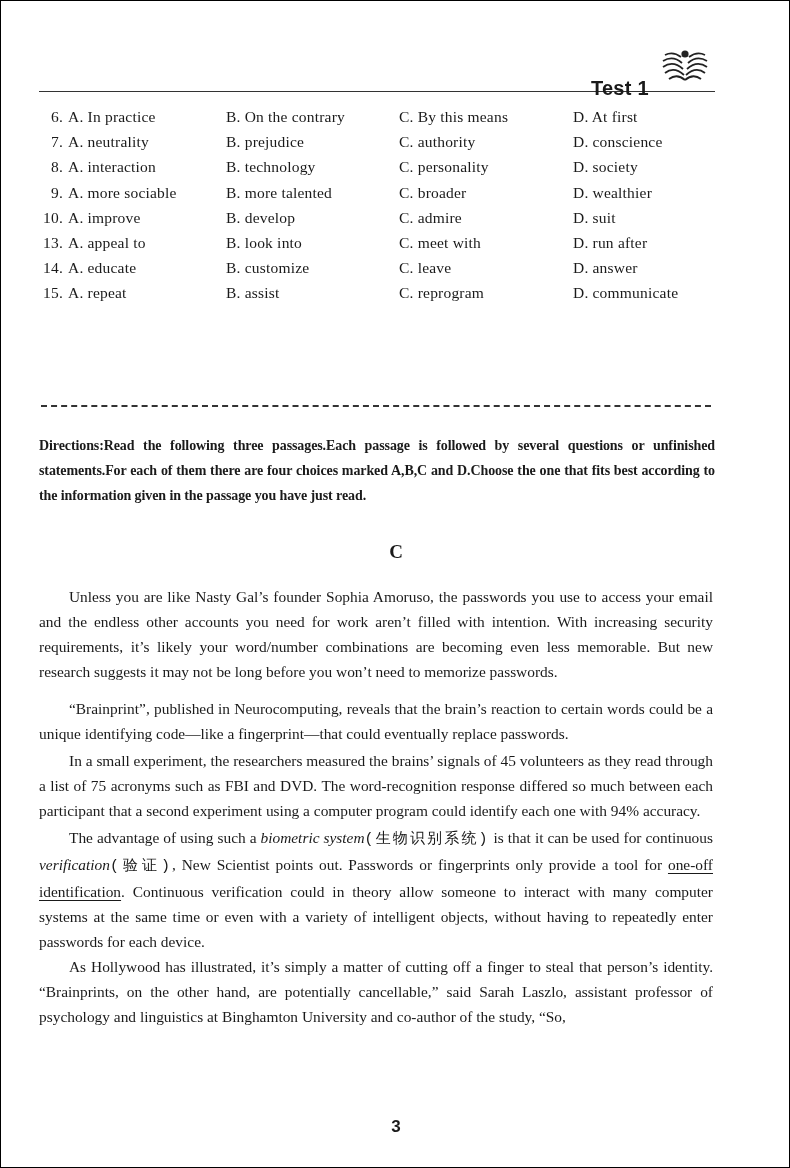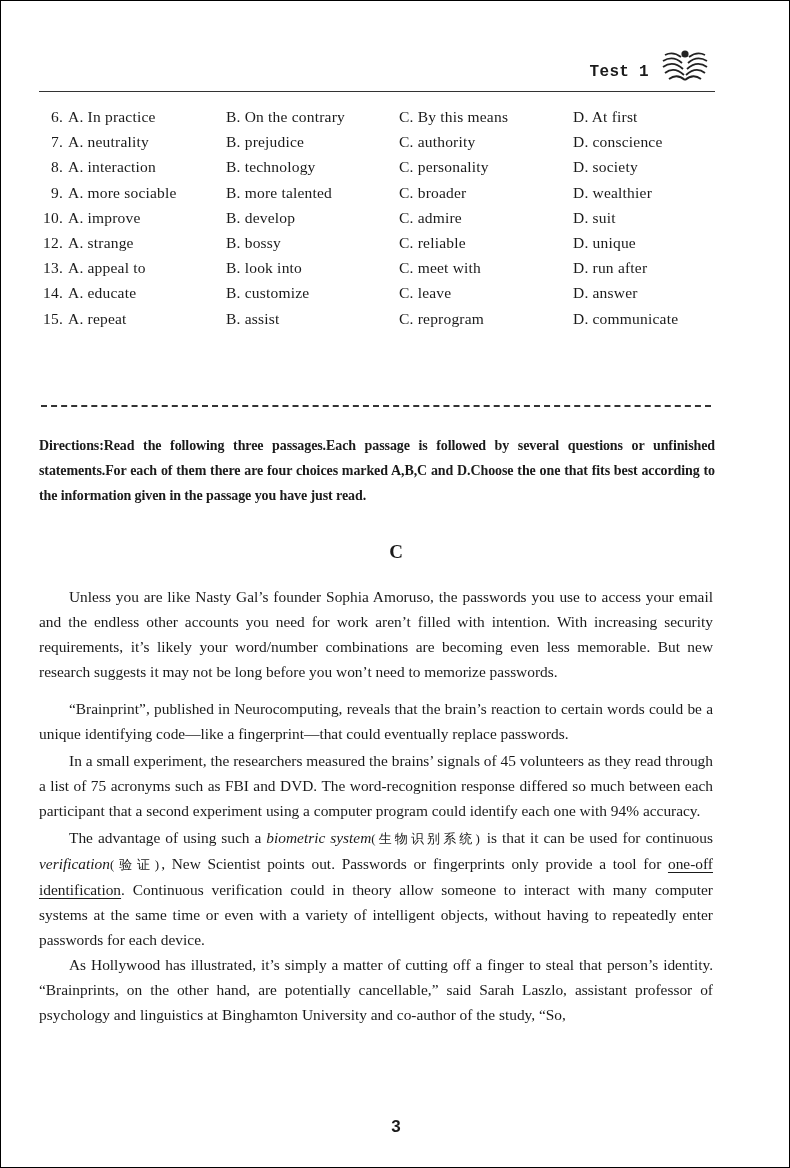--- a/index.html
+++ b/index.html
@@ -27,24 +27,24 @@
       position: absolute;
       left: 38px;
       top: 44px;
       width: 676px;
       height: 46px;
       border-bottom: 1px solid #333;
     }
     .header-title {
       position: absolute;
       right: 66px;
-      top: 18px;
-      font-family: Liberation Mono, monospace;
-      font-weight: bold;
-      font-size: 16px;
+      top: 32px;
+      font-family: Liberation Sans, sans-serif;
+      font-weight: bold;
+      font-size: 20px;
       letter-spacing: 0.3px;
     }
     .header-logo {
       position: absolute;
       right: 4px;
       top: 2px;
       width: 52px;
       height: 38px;
     }
     .options {
@@ -113,22 +113,22 @@
       margin: 0;
       text-indent: 30px;
       text-align: justify;
     }
     .passage p.p2 { margin-top: 12px; }
     .passage p.p3 { margin-top: 2px; }
     .passage p.p4 { margin-top: 2px; }
     .passage p.p5 { margin-top: 2px; }
     .passage p.p6 { margin-top: 0; }
     .cn {
-      font-family: Liberation Serif, serif;
-      font-size: 13px;
+      font-family: Liberation Mono, monospace;
+      font-size: 15px;
       letter-spacing: 2px;
     }
     .ul {
       text-decoration: underline;
       text-underline-offset: 3px;
     }
     .page-number {
       position: absolute;
       left: 0;
       width: 790px;
@@ -191,27 +191,20 @@
       <span class="opt-d">D. wealthier</span>
     </div>
     <div class="opt-row">
       <span class="opt-num">10.</span>
       <span class="opt-a">A. improve</span>
       <span class="opt-b">B. develop</span>
       <span class="opt-c">C. admire</span>
       <span class="opt-d">D. suit</span>
     </div>
     <div class="opt-row">
-      <span class="opt-num">12.</span>
-      <span class="opt-a">A. strange</span>
-      <span class="opt-b">B. bossy</span>
-      <span class="opt-c">C. reliable</span>
-      <span class="opt-d">D. unique</span>
-    </div>
-    <div class="opt-row">
       <span class="opt-num">13.</span>
       <span class="opt-a">A. appeal to</span>
       <span class="opt-b">B. look into</span>
       <span class="opt-c">C. meet with</span>
       <span class="opt-d">D. run after</span>
     </div>
     <div class="opt-row">
       <span class="opt-num">14.</span>
       <span class="opt-a">A. educate</span>
       <span class="opt-b">B. customize</span>

